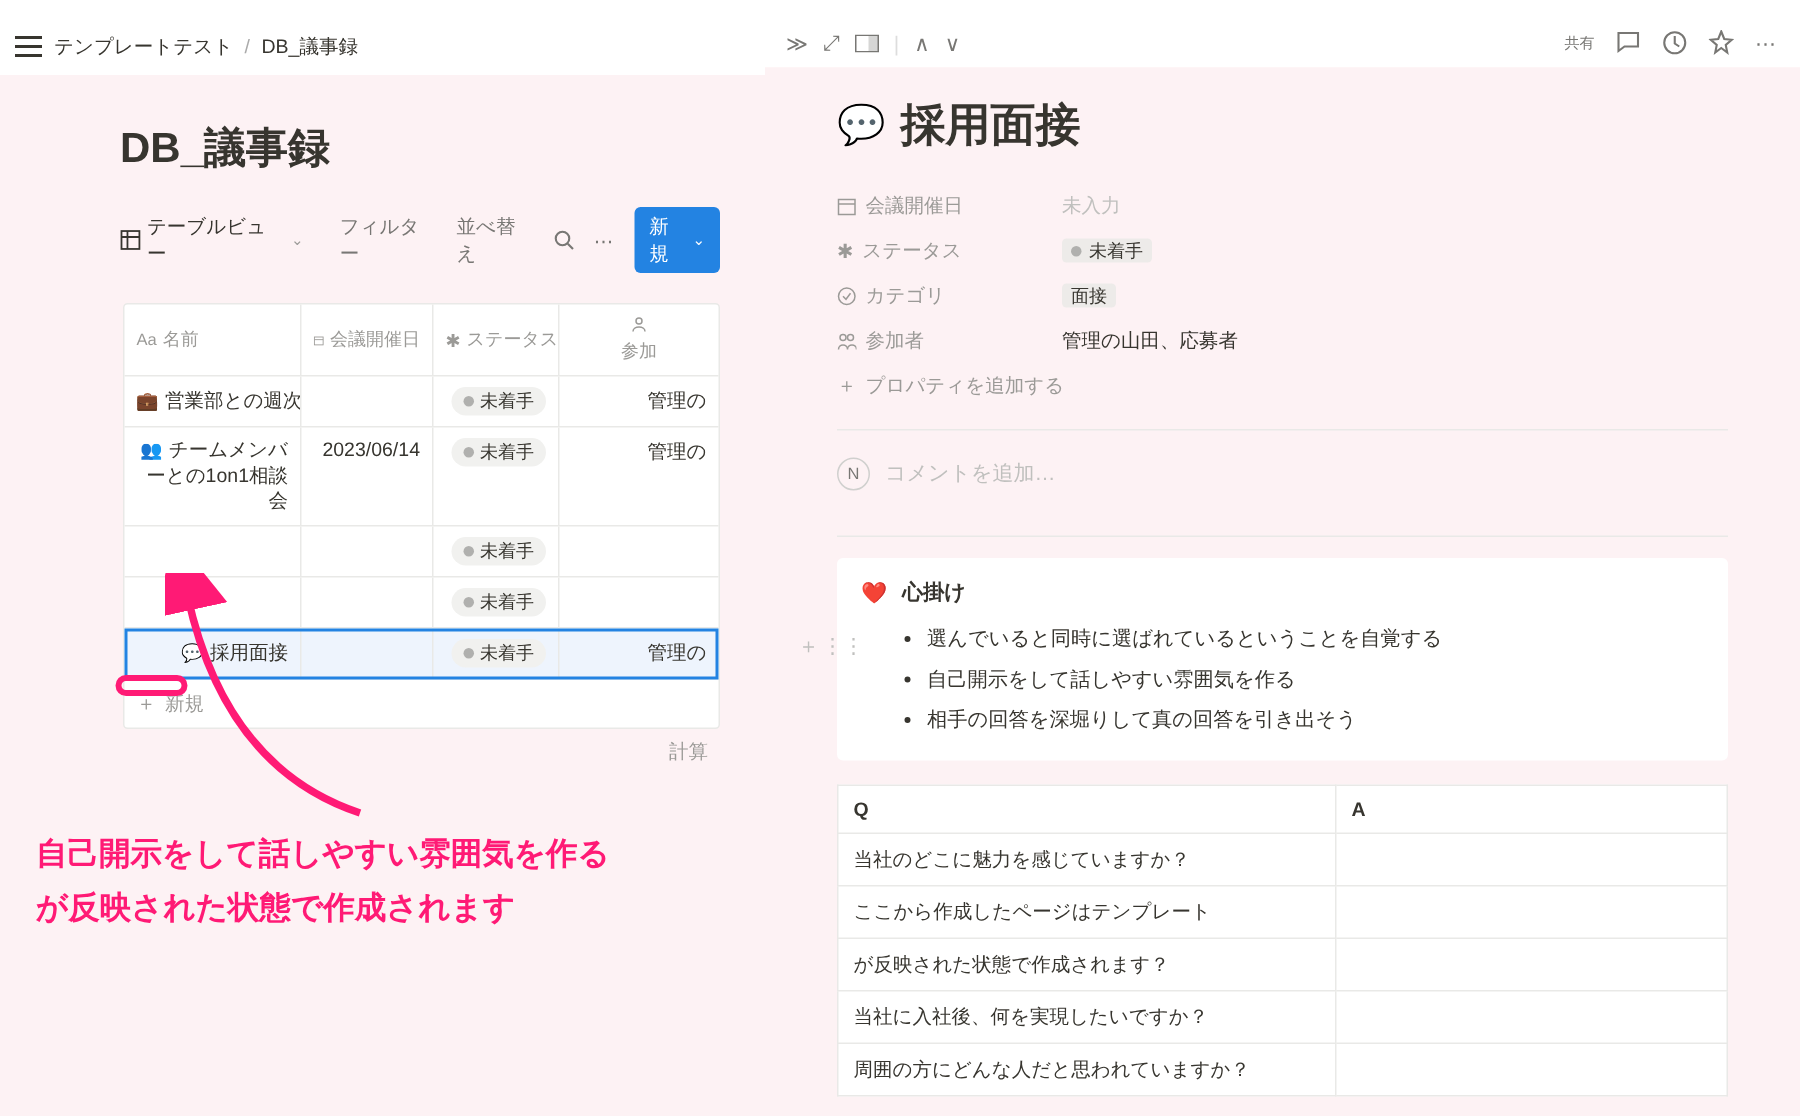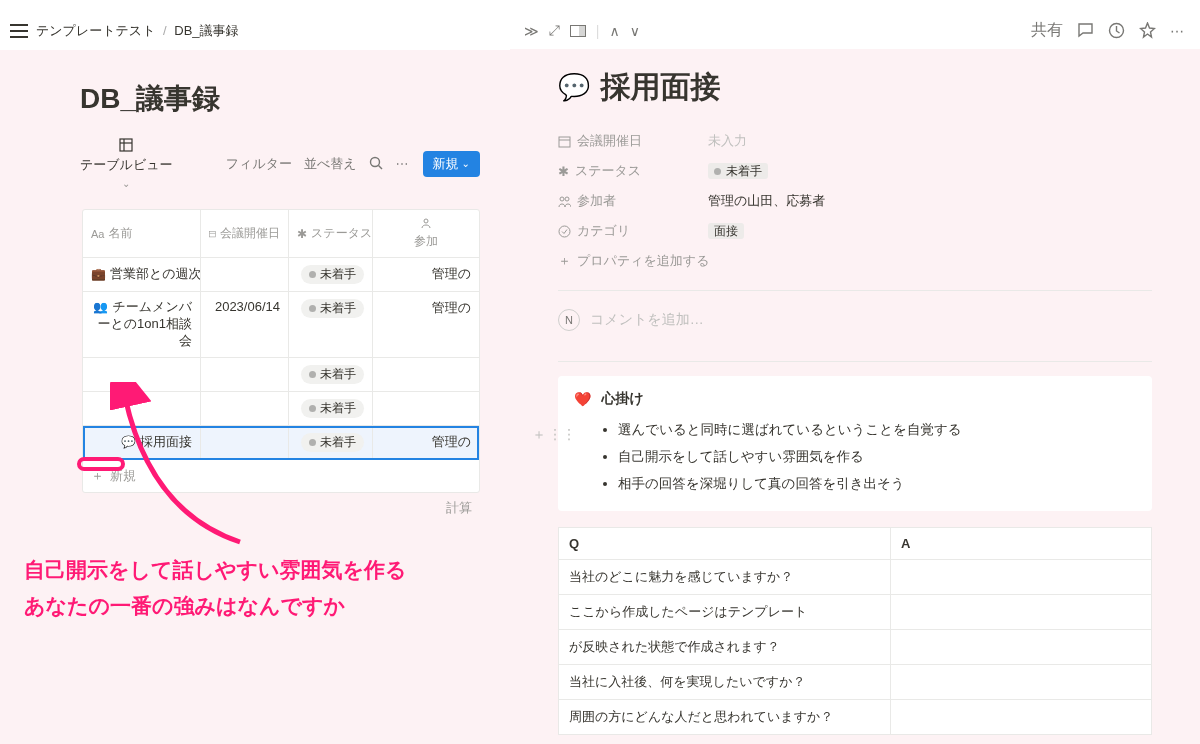--- a/index.html
+++ b/index.html
@@ -14,21 +14,21 @@
 .hamburger { width: 18px; height: 14px; display: flex; flex-direction: column; justify-content: space-between; cursor: pointer; }
 .hamburger span { height: 2px; background: #37352f; display: block; }
 .breadcrumb { font-size: 13px; color: #37352f; }
 .breadcrumb .sep { margin: 0 4px; color: #aaa; }
 
 
 .db-area { padding: 30px 30px 10px 80px; background: #fdf2f4; }
 .db-title { font-size: 28px; font-weight: 700; margin-bottom: 20px; }
 
 .toolbar { display: flex; align-items: center; gap: 12px; font-size: 13px; color: #787774; }
-.view-btn { display: flex; align-items: center; gap: 4px; color: #37352f; font-weight: 500; flex-direction: column; }
+.view-btn { display: flex; align-items: center; gap: 4px; color: #37352f; font-weight: 500; }
 .toolbar .spacer { flex: 1; }
 .new-btn { background: #2383e2; color: #fff; padding: 4px 10px; border-radius: 4px; font-size: 13px; display: flex; align-items: center; gap: 3px; }
 .dots { letter-spacing: 2px; }
 
 
 .db-table { margin: 10px 30px 0 82px; background: #fff; border: 1px solid #e9e9e7; border-radius: 3px; font-size: 13px; }
 .db-table .th-row, .db-table .tr { display: flex; border-bottom: 1px solid #e9e9e7; }
 .db-table .tr:last-child { border-bottom: none; }
 .db-table .th, .db-table .td { padding: 7px 8px; border-right: 1px solid #e9e9e7; overflow: hidden; white-space: nowrap; text-align: right; }
 .db-table .th:last-child, .db-table .td:last-child { border-right: none; flex-direction: column; }
@@ -218,39 +218,39 @@
       <defs>
           <marker id="ah" markerWidth="10" markerHeight="10" refX="2" refY="5" orient="auto">
             <path d="M0,0 L10,5 L0,10 z" fill="#ff1a75"></path>
           </marker>
         </defs>
       <path d="M130,160 Q40,130 15,15" fill="none" stroke="#ff1a75" stroke-width="5" marker-end="url(#ah)"></path>
     </svg>
 
     <div class="annotation">
       <div>自己開示をして話しやすい雰囲気を作る</div>
-      <div>あなたの一番の強みはなんですか</div>
+      <div>が反映された状態で作成されます</div>
     </div>
   </div>
 
   <div class="right-pane">
     <div class="right-topbar">
       <span class="icon-btn">≫</span>
       <span class="icon-btn">⤢</span>
       <span class="icon-btn">
           <svg width="16" height="12" viewBox="0 0 16 12">
             <rect x="0.5" y="0.5" width="15" height="11" fill="none" stroke="#787774"></rect>
             <rect x="9" y="0.5" width="6.5" height="11" fill="#787774" opacity="0.3"></rect>
           </svg>
         </span>
       <span class="icon-btn" style="color:#ddd">|</span>
       <span class="icon-btn">∧</span>
       <span class="icon-btn">∨</span>
       <div class="right-group">
-        <span style="font-size:16px">共有</span>
+        <span style="font-size:10px">共有</span>
         <span class="icon-btn">
             <svg width="17" height="17" viewBox="0 0 17 17">
               <path d="M2 2h13v9H6l-4 3V2z" fill="none" stroke="#787774" stroke-width="1.4"></path>
             </svg>
           </span>
         <span class="icon-btn">
             <svg width="17" height="17" viewBox="0 0 17 17">
               <circle cx="8.5" cy="8.5" r="7" fill="none" stroke="#787774" stroke-width="1.4"></circle>
               <path d="M8.5 4v5l3 2" fill="none" stroke="#787774" stroke-width="1.4"></path>
             </svg>
@@ -285,37 +285,37 @@
           <div class="prop-row">
             <div class="prop-label">
                 <span>✱</span>
                 <span>ステータス</span>
               </div>
             <div class="prop-value"><span class="tag status"><span class="dot"></span><span>未着手</span></span></div>
           </div>
           <div class="prop-row">
             <div class="prop-label">
                 <svg width="13" height="13" viewBox="0 0 13 13">
+                  <circle cx="6.5" cy="6.5" r="5.5" fill="none" stroke="#9b9a97"></circle>
+                  <path d="M4 6.5l2 2 3-4" fill="none" stroke="#9b9a97"></path>
+                </svg>
+                <span>カテゴリ</span>
+              </div>
+            <div class="prop-value"><span class="tag">面接</span></div>
+          </div>
+          <div class="prop-row">
+            <div class="prop-label">
+                <svg width="13" height="13" viewBox="0 0 13 13">
                   <circle cx="4" cy="4" r="2" fill="none" stroke="#9b9a97"></circle>
                   <circle cx="9" cy="4" r="2" fill="none" stroke="#9b9a97"></circle>
                   <path d="M1 12c0-2 1.5-3 3-3s3 1 3 3M7 12c0-2 1.5-3 3-3s3 1 3 3" fill="none" stroke="#9b9a97"></path>
                 </svg>
                 <span>参加者</span>
               </div>
             <div class="prop-value">管理の山田、応募者</div>
-          </div>
-          <div class="prop-row">
-            <div class="prop-label">
-                <svg width="13" height="13" viewBox="0 0 13 13">
-                  <circle cx="6.5" cy="6.5" r="5.5" fill="none" stroke="#9b9a97"></circle>
-                  <path d="M4 6.5l2 2 3-4" fill="none" stroke="#9b9a97"></path>
-                </svg>
-                <span>カテゴリ</span>
-              </div>
-            <div class="prop-value"><span class="tag">面接</span></div>
           </div>
           <div class="add-prop">
               <span>＋</span>
               <span>プロパティを追加する</span>
             </div>
         </div>
 
         <div class="divider"></div>
 
         <div class="comment-row">

